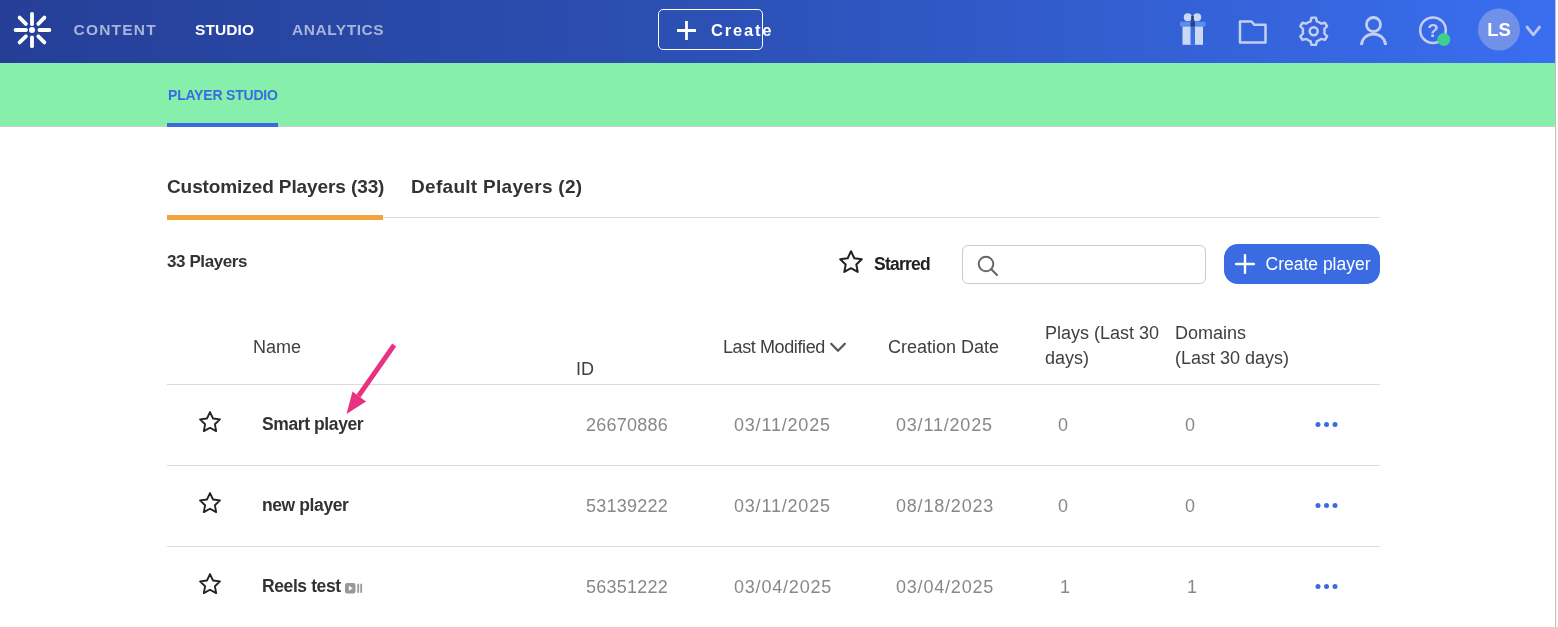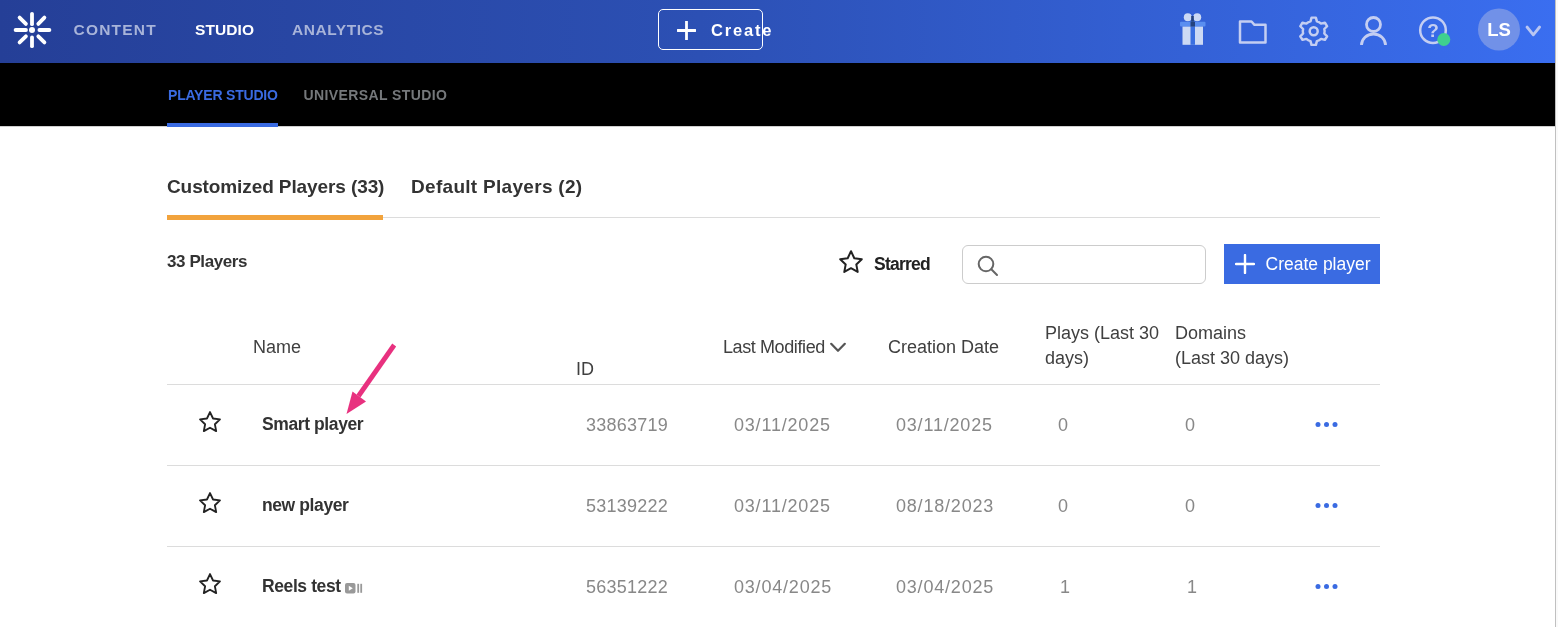--- a/index.html
+++ b/index.html
@@ -13,21 +13,21 @@
   .navitem { position:absolute; top:0; height:63px; line-height:59px;
     font-size:15.5px; font-weight:bold; color:#a8b4d9; }
   .navitem.active { color:#ffffff; }
   #createbtn { position:absolute; left:658px; top:9px; width:105px; height:41px;
     border:1.5px solid #ffffff; border-radius:5px;padding-left:11px; }
   #createbtn .lbl { position:absolute; left:52px; top:0; height:38px; line-height:40.5px;
     color:#fff; font-size:16.5px; font-weight:bold; letter-spacing:1.8px; }
 
   
   #subnav { position:absolute; left:0; top:63px; width:1555px; height:64px;
-    background:#000000; border-bottom:1px solid #cfcfcf; }
+    background:#86efac; border-bottom:1px solid #cfcfcf; }
   .subitem { position:absolute; top:0; height:63px; line-height:65px;
     font-size:14px; font-weight:bold; color:#75787b; }
   .subitem.active { color:#3a6be2; }
   #subunderline { position:absolute; left:167px; top:60px; width:111px; height:4px; background:#3a6be2; }
 
   
   #scrollbar { position:absolute; left:1555px; top:0; width:3px; height:627px;
     background:#fafafa; border-left:1px solid #c0c0c0; }
 
   
@@ -35,21 +35,21 @@
   #tab2 { position:absolute; left:411px; top:176px; font-size:19px; font-weight:bold; color:#333; letter-spacing:0.3px; }
   #tabline-orange { position:absolute; left:167px; top:215px; width:216px; height:5px; background:#f2a33c; }
   #tabline-gray { position:absolute; left:383px; top:217px; width:997px; height:1px; background:#dcdcdc; }
 
   
   #players-count { position:absolute; left:167px; top:252px; font-size:17px; font-weight:bold; color:#333; letter-spacing:-0.4px; }
   #starred-lbl { position:absolute; left:874px; top:253.5px; font-size:17.5px; font-weight:bold; color:#222; letter-spacing:-0.75px; }
   #searchbox { position:absolute; left:962px; top:245px; width:244px; height:39px;
     border:1px solid #cccccc; border-radius:6px; background:#fff; }
   #createplayer { position:absolute; left:1224px; top:244px; width:156px; height:40px;
-    background:#3a6be2; border-radius:0; color:#fff; }
+    background:#3a6be2; border-radius:14px; color:#fff; }
   #createplayer .lbl { position:absolute; left:41.5px; top:0; height:40px; line-height:40px;
     font-size:17.5px; color:#fff; }
 
   
   .hline { position:absolute; background:#dcdcdc; height:1px; left:167px; width:1213px; }
   .th { position:absolute; font-size:18px; color:#404040; }
   .name-cell { position:absolute; left:262px; font-size:17.5px; font-weight:bold; color:#333; letter-spacing:-0.4px; }
   .num-cell { position:absolute; font-size:18px; color:#888; }
 </style>
 </head>
@@ -117,21 +117,20 @@
     <circle cx="324" cy="19.5" r="21" fill="#7191e8"></circle>
     <text x="324" y="26" text-anchor="middle" font-size="18.5" font-weight="bold" fill="#ffffff" font-family="Liberation Sans, sans-serif">LS</text>
 
     <path d="M 352 17 L 358.3 24.8 L 364.6 17" fill="none" stroke="#b9c6f2" stroke-width="2.8" stroke-linecap="round" stroke-linejoin="round"></path>
   </g>
     </svg>
 </div>
 
 <div id="subnav">
   <div class="subitem active" style="left:168px; letter-spacing:-0.2px;">PLAYER STUDIO</div>
-  <div class="subitem" style="left:303.5px; letter-spacing:0.4px;">UNIVERSAL STUDIO</div>
   <div id="subunderline"></div>
 </div>
 
 <div id="scrollbar"></div>
 
 <div id="tab1">Customized Players (33)</div>
 <div id="tab2">Default Players (2)</div>
 <div id="tabline-orange"></div>
 <div id="tabline-gray"></div>
 
@@ -167,21 +166,21 @@
 <div class="th" style="left:1175px; top:320.5px; line-height:25.5px;">Domains<br>(Last 30 days)</div>
 
 <div class="hline" style="top:384px;"></div>
 <div class="hline" style="top:465px;"></div>
 <div class="hline" style="top:546px;"></div>
 
 <svg class="abs" style="left:198px; top:410px;" width="24" height="24" viewBox="0 0 26 26">
   <use href="#starpath"></use>
 </svg>
 <div class="name-cell" style="top:414px;">Smart player</div>
-<div class="num-cell" style="left:586px; top:415px; letter-spacing:0.25px;">33863719</div>
+<div class="num-cell" style="left:586px; top:415px; letter-spacing:0.25px;">26670886</div>
 <div class="num-cell" style="left:734px; top:415px; letter-spacing:0.8px;">03/11/2025</div>
 <div class="num-cell" style="left:896px; top:415px; letter-spacing:0.8px;">03/11/2025</div>
 <div class="num-cell" style="left:1058px; top:415px;">0</div>
 <div class="num-cell" style="left:1185px; top:415px;">0</div>
 <svg class="abs" style="left:1313px; top:421px;" width="28" height="7" viewBox="0 0 28 7">
   <circle cx="5" cy="3.5" r="2.5" fill="#3a6be2"></circle>
     <circle cx="13.5" cy="3.5" r="2.5" fill="#3a6be2"></circle>
     <circle cx="22" cy="3.5" r="2.5" fill="#3a6be2"></circle>
 </svg>
 

